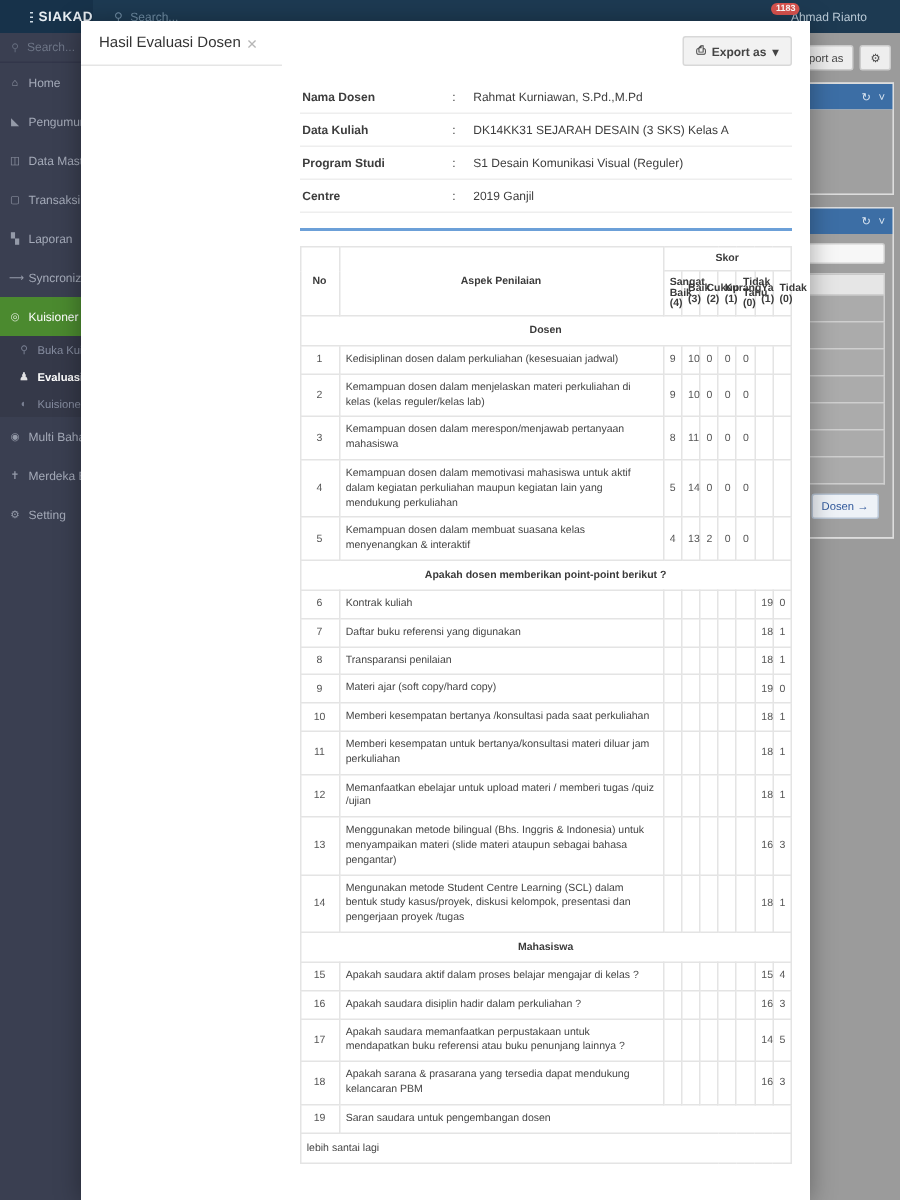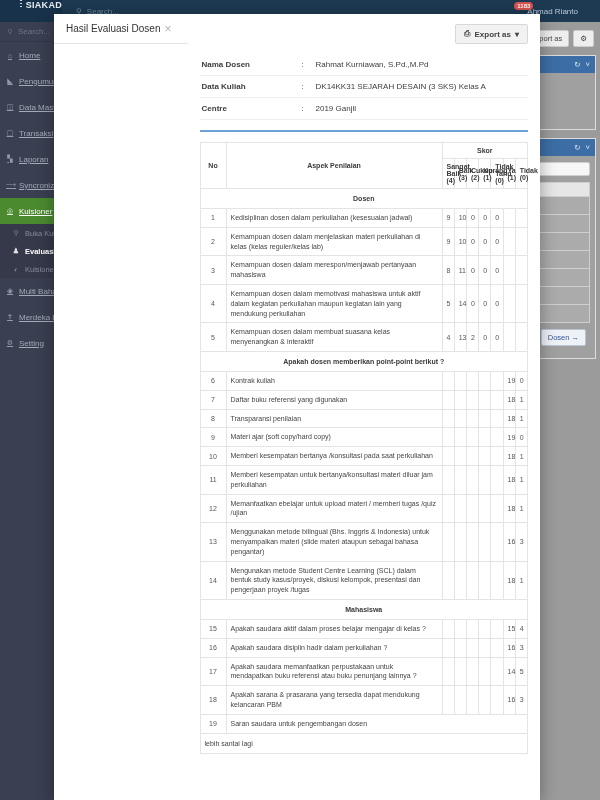--- a/index.html
+++ b/index.html
@@ -17,21 +17,21 @@
     background: #9b9b9b;
   }
   .topbar {
     position: absolute; top: 0; left: 0; right: 0; height: 22px;
     background: #1d3a52;
     display: flex; align-items: center;
   }
   .topbar-brand {
     width: 62px; height: 22px; background: #17324a;
     color: #e8eef3; font-size: 9px; font-weight: bold;
-    display: flex; align-items: flex-start; gap: 4px; padding-left: 20px;
+    display: flex; align-items: center; gap: 4px; padding-left: 20px;
     letter-spacing: .3px;
   }
   .hamburger { display:inline-block; width:8px; height:7px; position:relative; }
   .hamburger i { position:absolute; left:0; right:0; height:1px; background:#cfdbe5; }
   .hamburger i:nth-child(1){top:0;} .hamburger i:nth-child(2){top:3px;} .hamburger i:nth-child(3){top:6px;}
   .topbar-search {
     flex: 1; display: flex; align-items: center; gap: 5px;
     padding-left: 14px; color: #6f8ca3; font-size: 8px;
   }
   .topbar-right {
@@ -49,21 +49,21 @@
   .sidebar {
     position: absolute; top: 22px; left: 0; width: 62px; bottom: 0;
     background: #3a3f51; color: #a4aab8; font-size: 8px;
   }
   .side-search {
     height: 20px; display: flex; align-items: center; gap: 4px;
     padding: 0 6px; color: #6e7687; border-bottom: 1px solid #32364a;
   }
   .side-item {
     height: 26px; display: flex; align-items: center; gap: 5px;
-    padding: 0 6px; white-space: nowrap; overflow: hidden; text-decoration: underline;
+    padding: 0 6px; white-space: nowrap; overflow: hidden;
   }
   .side-item.active { background: #4b8a2f; color: #ffffff; }
   .side-sub {
     height: 18px; display: flex; align-items: center; gap: 5px;
     padding: 0 6px 0 12px; background: #353949; font-size: 7.5px;
     color: #868da0; white-space: nowrap; overflow: hidden;
   }
   .side-sub.active { color: #ffffff; font-weight: bold; }
   .sicon { width: 8px; text-align: center; font-size: 7px; opacity: .85; flex: none; }
 
@@ -330,20 +330,25 @@
       <tbody>
         <tr>
           <td class="info-label">Nama Dosen</td>
           <td class="info-colon">:</td>
           <td>Rahmat Kurniawan, S.Pd.,M.Pd</td>
         </tr>
         <tr>
           <td class="info-label">Data Kuliah</td>
           <td class="info-colon">:</td>
           <td>DK14KK31 SEJARAH DESAIN (3 SKS) Kelas A</td>
+        </tr>
+        <tr>
+          <td class="info-label">Program Studi</td>
+          <td class="info-colon">:</td>
+          <td>S1 Desain Komunikasi Visual (Reguler)</td>
         </tr>
         <tr>
           <td class="info-label">Centre</td>
           <td class="info-colon">:</td>
           <td>2019 Ganjil</td>
         </tr>
       </tbody>
     </table>
 
     <div class="score-wrap">

